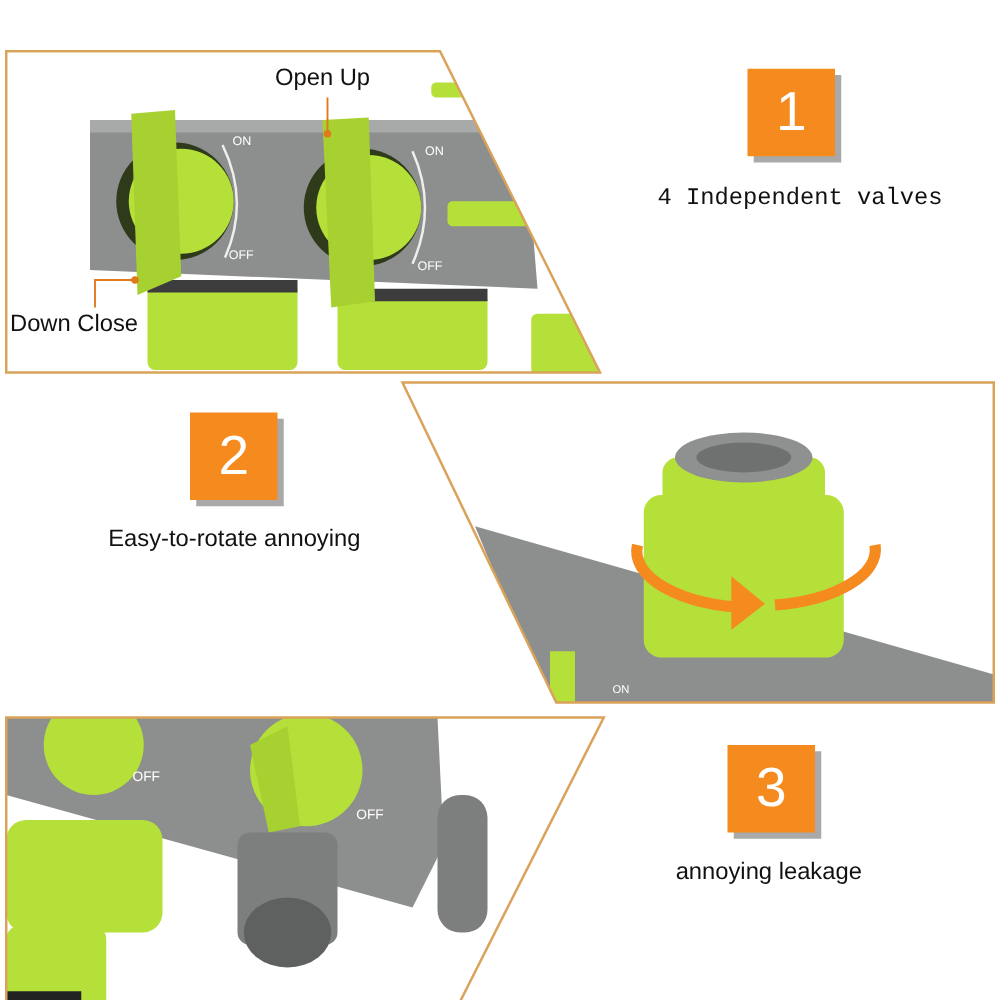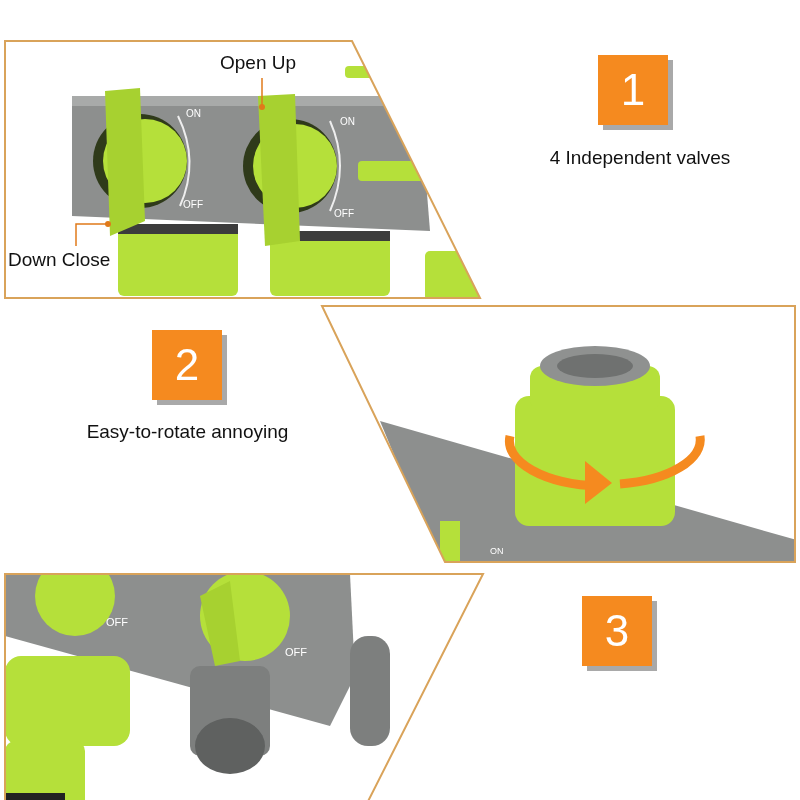--- a/index.html
+++ b/index.html
@@ -94,20 +94,21 @@
   <span style="position:absolute;left:186px;top:72px;font-size:10px;color:#fff;">ON</span>
   <span style="position:absolute;left:183px;top:163px;font-size:10px;color:#fff;">OFF</span>
   <span style="position:absolute;left:340px;top:80px;font-size:10px;color:#fff;">ON</span>
   <span style="position:absolute;left:334px;top:172px;font-size:10px;color:#fff;">OFF</span>
   <span style="position:absolute;left:490px;top:510px;font-size:9px;color:#fff;">ON</span>
   <span style="position:absolute;left:106px;top:580px;font-size:11px;color:#fff;">OFF</span>
   <span style="position:absolute;left:285px;top:610px;font-size:11px;color:#fff;">OFF</span>
 </div>
 
 <div class="badge" style="left:598px;top:55px;">1</div>
-<div class="caption" style="left:520px;top:144px;width:240px;">4 Independent valves</div>
+<div class="caption" style="left:520px;top:144px;width:240px;font-family:Liberation Mono, monospace;">4 Independent valves</div>
 
 <div class="badge" style="left:152px;top:330px;">2</div>
 <div class="caption" style="left:50px;top:418px;width:275px;">Easy-to-rotate annoying</div>
 
 <div class="badge" style="left:582px;top:596px;">3</div>
 <div class="caption" style="left:490px;top:684px;width:250px;">
+  <div>annoying leakage</div>
 </div>
 
 </body></html>

